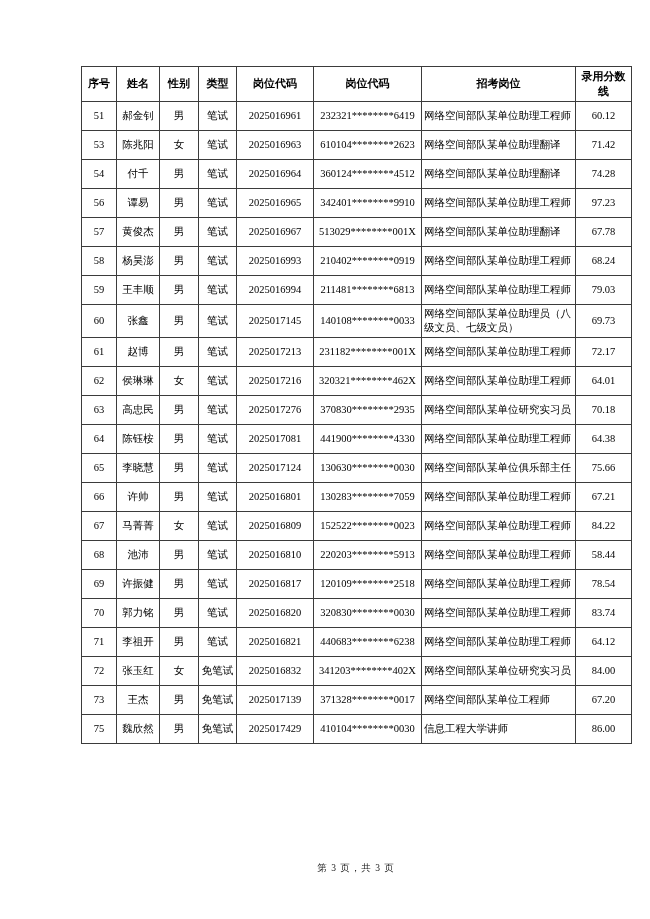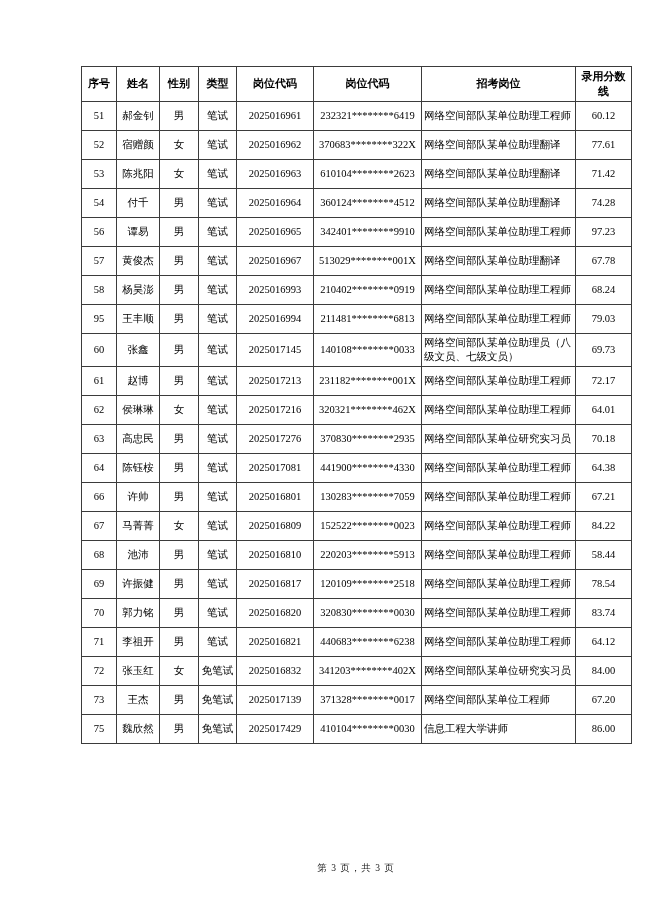--- a/index.html
+++ b/index.html
@@ -93,30 +93,20 @@
           <td>51</td>
           <td>郝金钊</td>
           <td>男</td>
           <td>笔试</td>
           <td>2025016961</td>
           <td>232321********6419</td>
           <td class="col-position">网络空间部队某单位助理工程师</td>
           <td>60.12</td>
         </tr>
         <tr>
-          <td>52</td>
-          <td>宿赠颜</td>
-          <td>女</td>
-          <td>笔试</td>
-          <td>2025016962</td>
-          <td>370683********322X</td>
-          <td class="col-position">网络空间部队某单位助理翻译</td>
-          <td>77.61</td>
-        </tr>
-        <tr>
           <td>53</td>
           <td>陈兆阳</td>
           <td>女</td>
           <td>笔试</td>
           <td>2025016963</td>
           <td>610104********2623</td>
           <td class="col-position">网络空间部队某单位助理翻译</td>
           <td>71.42</td>
         </tr>
         <tr>
@@ -153,21 +143,21 @@
           <td>58</td>
           <td>杨昊澎</td>
           <td>男</td>
           <td>笔试</td>
           <td>2025016993</td>
           <td>210402********0919</td>
           <td class="col-position">网络空间部队某单位助理工程师</td>
           <td>68.24</td>
         </tr>
         <tr>
-          <td>95</td>
+          <td>59</td>
           <td>王丰顺</td>
           <td>男</td>
           <td>笔试</td>
           <td>2025016994</td>
           <td>211481********6813</td>
           <td class="col-position">网络空间部队某单位助理工程师</td>
           <td>79.03</td>
         </tr>
         <tr>
           <td>60</td>
@@ -211,20 +201,30 @@
         </tr>
         <tr>
           <td>64</td>
           <td>陈钰桉</td>
           <td>男</td>
           <td>笔试</td>
           <td>2025017081</td>
           <td>441900********4330</td>
           <td class="col-position">网络空间部队某单位助理工程师</td>
           <td>64.38</td>
+        </tr>
+        <tr>
+          <td>65</td>
+          <td>李晓慧</td>
+          <td>男</td>
+          <td>笔试</td>
+          <td>2025017124</td>
+          <td>130630********0030</td>
+          <td class="col-position">网络空间部队某单位俱乐部主任</td>
+          <td>75.66</td>
         </tr>
         <tr>
           <td>66</td>
           <td>许帅</td>
           <td>男</td>
           <td>笔试</td>
           <td>2025016801</td>
           <td>130283********7059</td>
           <td class="col-position">网络空间部队某单位助理工程师</td>
           <td>67.21</td>

